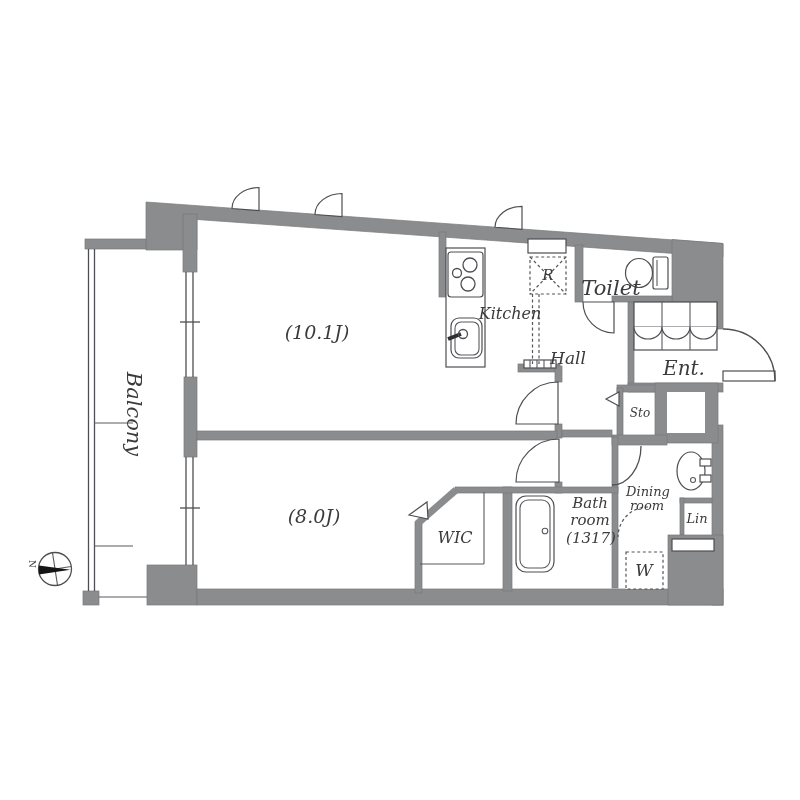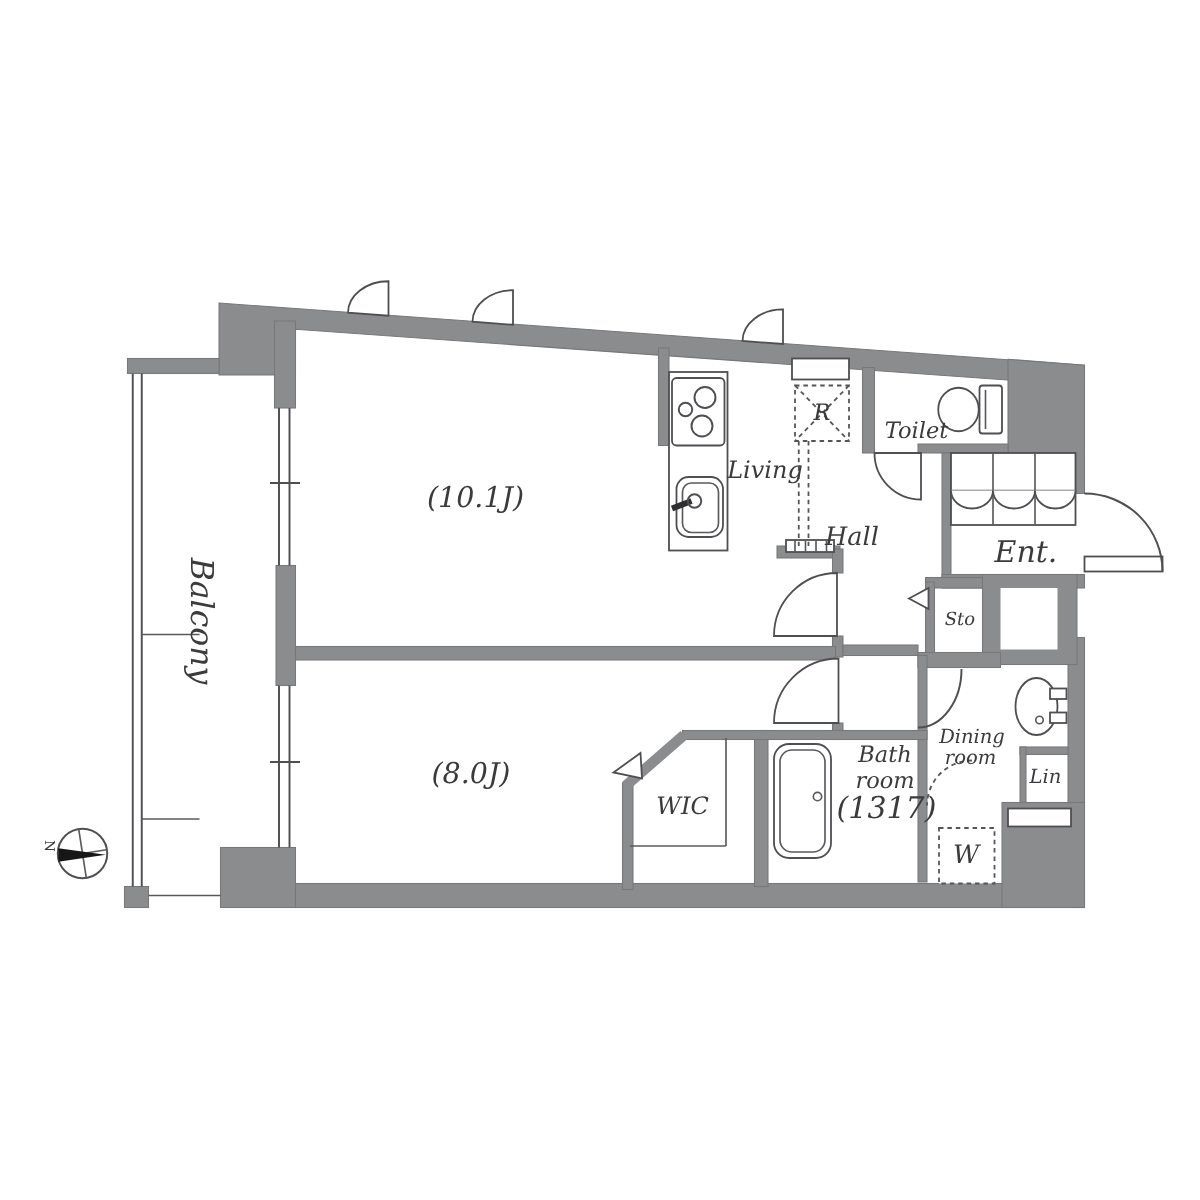--- a/index.html
+++ b/index.html
@@ -198,37 +198,37 @@
       <polygon fill="#161616" points="38.9,565.5 38.9,574.5 70.5,569.8"></polygon>
     </g>
   </svg>
 
   <div class="lbl" style="left:317px;top:333px;font-size:19px;">(10.1J)</div>
 
   <div class="lbl" style="left:314px;top:517px;font-size:19px;text-align:right;">(8.0J)</div>
 
   <div class="lbl rot90" style="left:134px;top:414px;font-size:21px;">Balcony</div>
 
-  <div class="lbl" style="left:510px;top:314px;font-size:16px;">Living</div>
+  <div class="lbl" style="left:510px;top:314px;font-size:16px;">Kitchen</div>
 
   <div class="lbl" style="left:568px;top:359px;font-size:17px;">Hall</div>
 
-  <div class="lbl" style="left:611px;top:288px;font-size:15px;">Toilet</div>
+  <div class="lbl" style="left:611px;top:288px;font-size:21px;">Toilet</div>
 
   <div class="lbl" style="left:684px;top:368px;font-size:20px;">Ent.</div>
 
   <div class="lbl" style="left:640px;top:413px;font-size:12px;">Sto</div>
 
   <div class="lbl" style="left:548px;top:276px;font-size:15px;">R</div>
 
   <div class="lbl" style="left:455px;top:538px;font-size:16px;">WIC</div>
 
   <div class="lbl" style="left:590px;top:504px;font-size:15px;">Bath</div>
   <div class="lbl" style="left:590px;top:521px;font-size:15px;">room</div>
-  <div class="lbl" style="left:591px;top:539px;font-size:20px;">(1317)</div>
+  <div class="lbl" style="left:591px;top:539px;font-size:15px;">(1317)</div>
 
   <div class="lbl" style="left:648px;top:492px;font-size:13px;">Dining</div>
   <div class="lbl" style="left:647px;top:506px;font-size:13px;">room</div>
 
   <div class="lbl" style="left:697px;top:519px;font-size:13px;">Lin</div>
 
   <div class="lbl" style="left:644px;top:571px;font-size:17px;">W</div>
 
   <div class="lbl rotN" style="left:31px;top:564px;font-size:9px;font-style:normal;">N</div>
 

